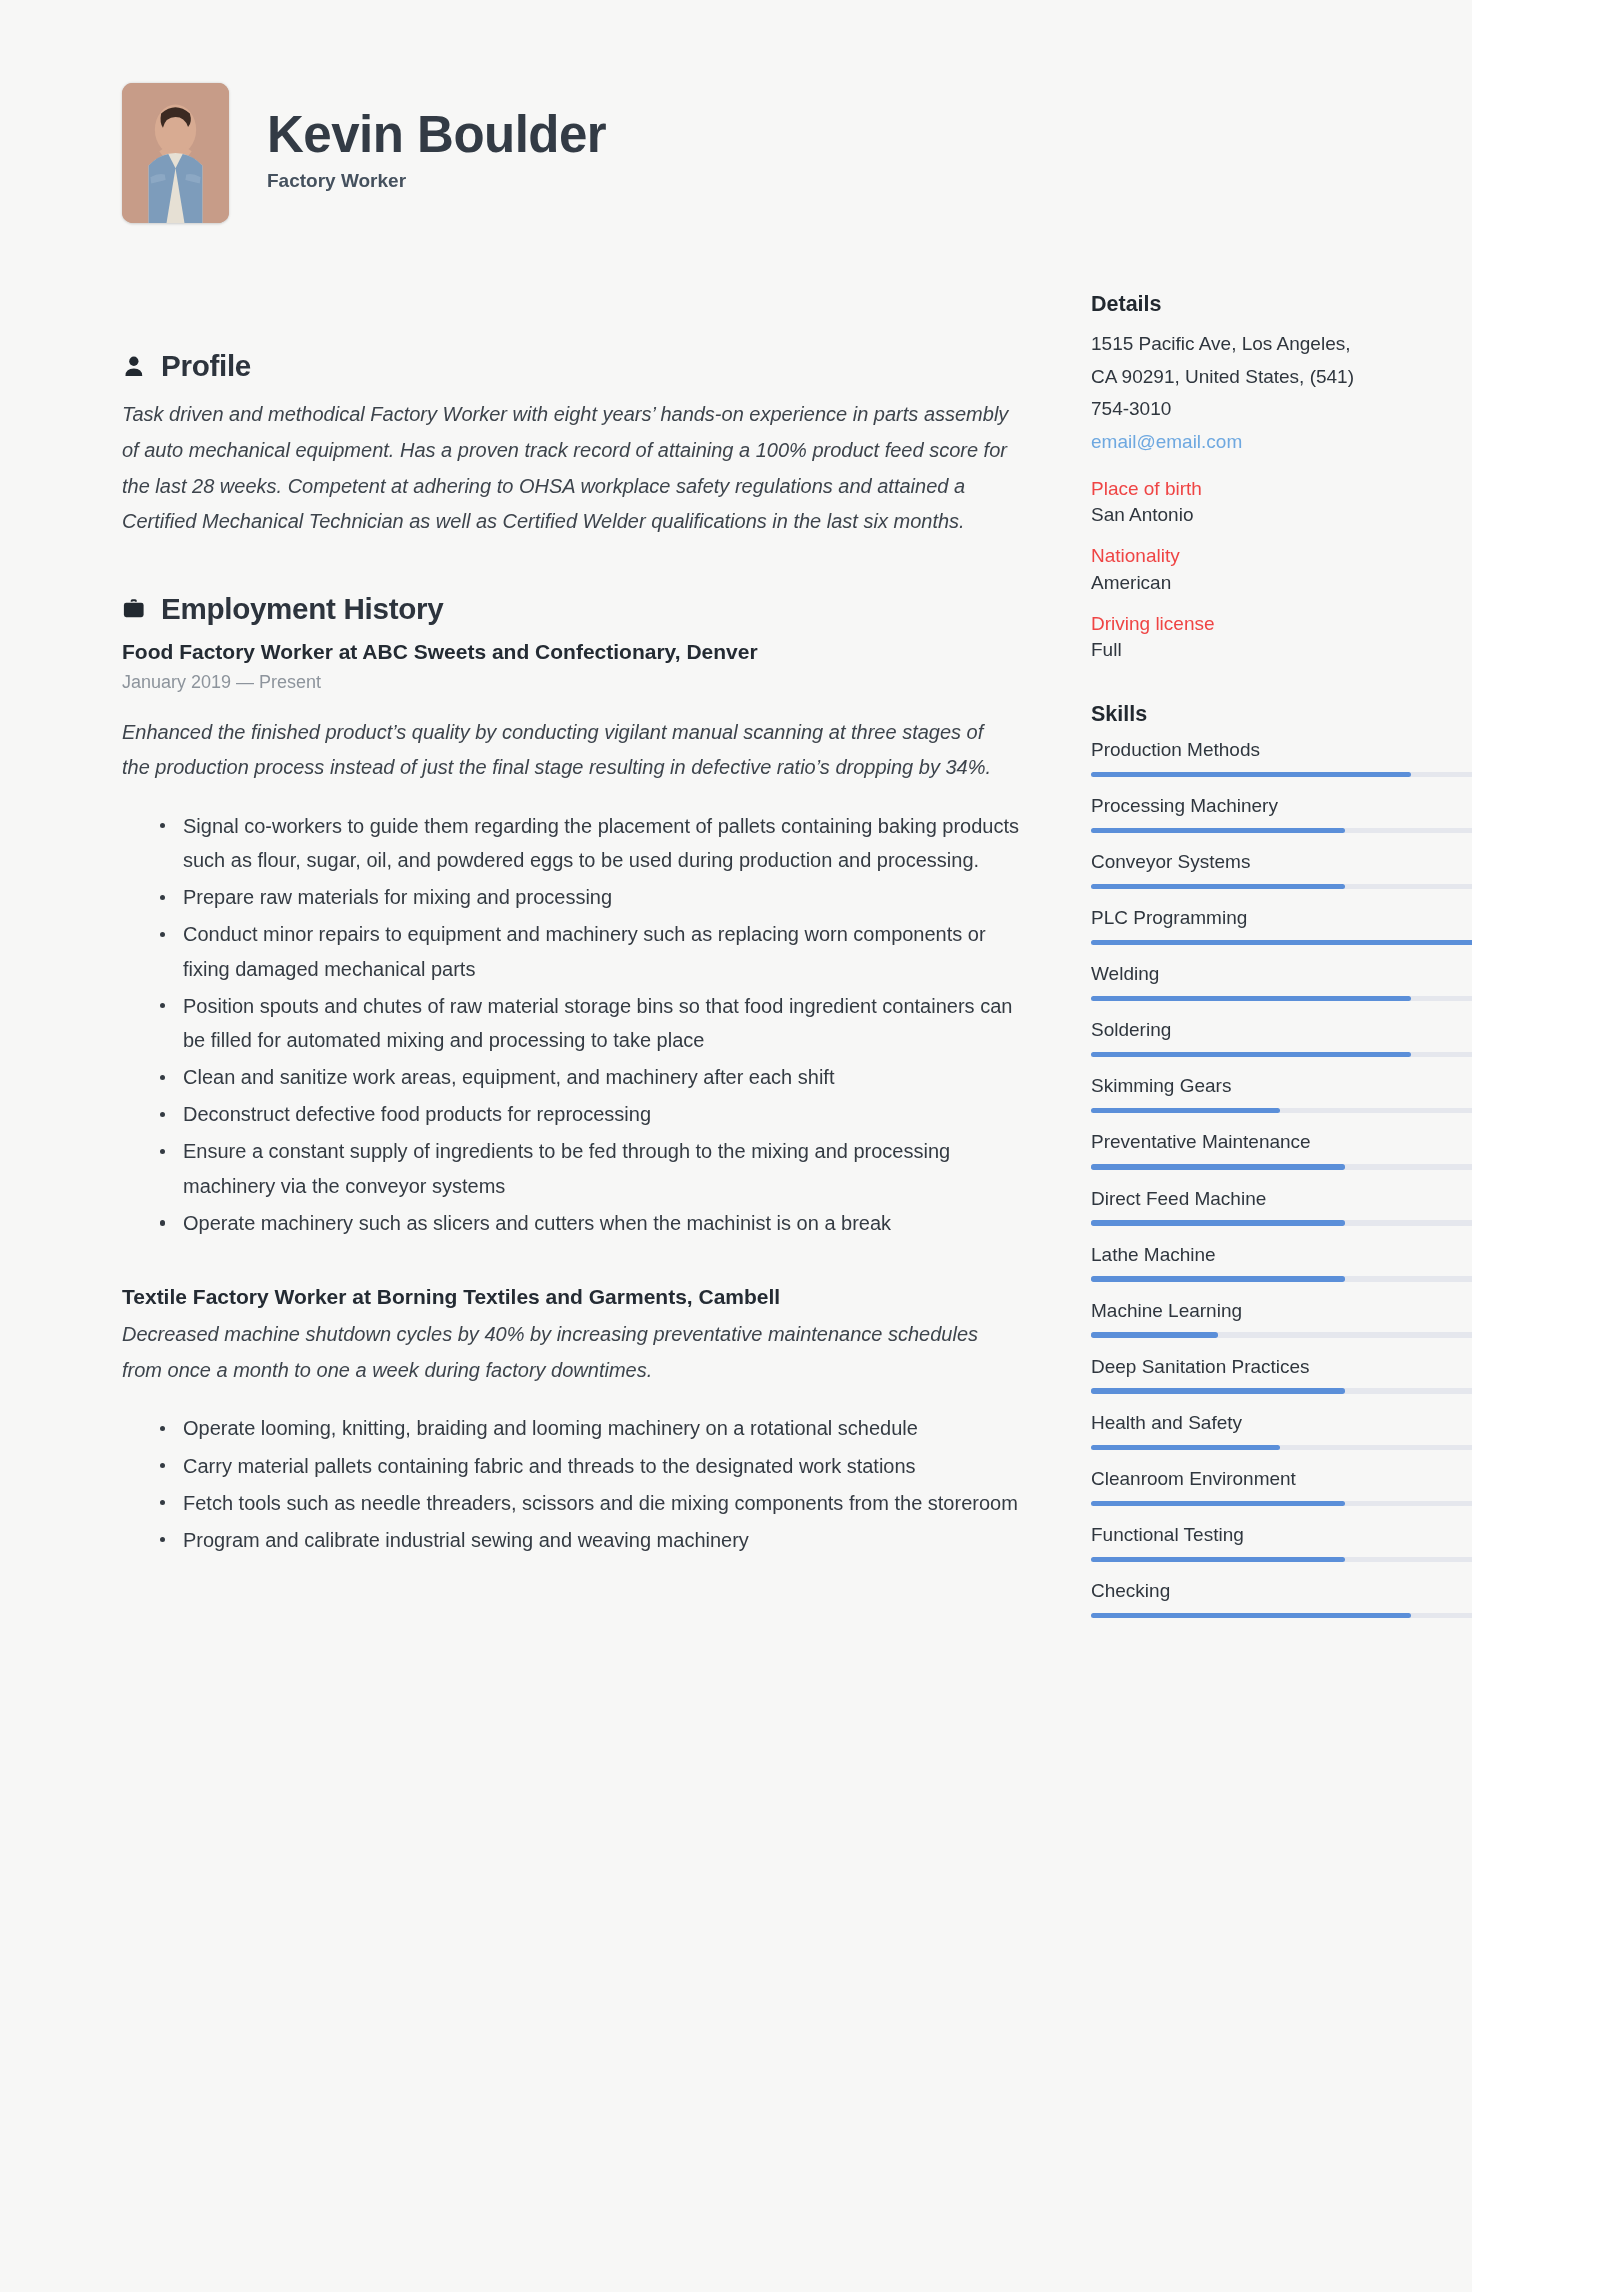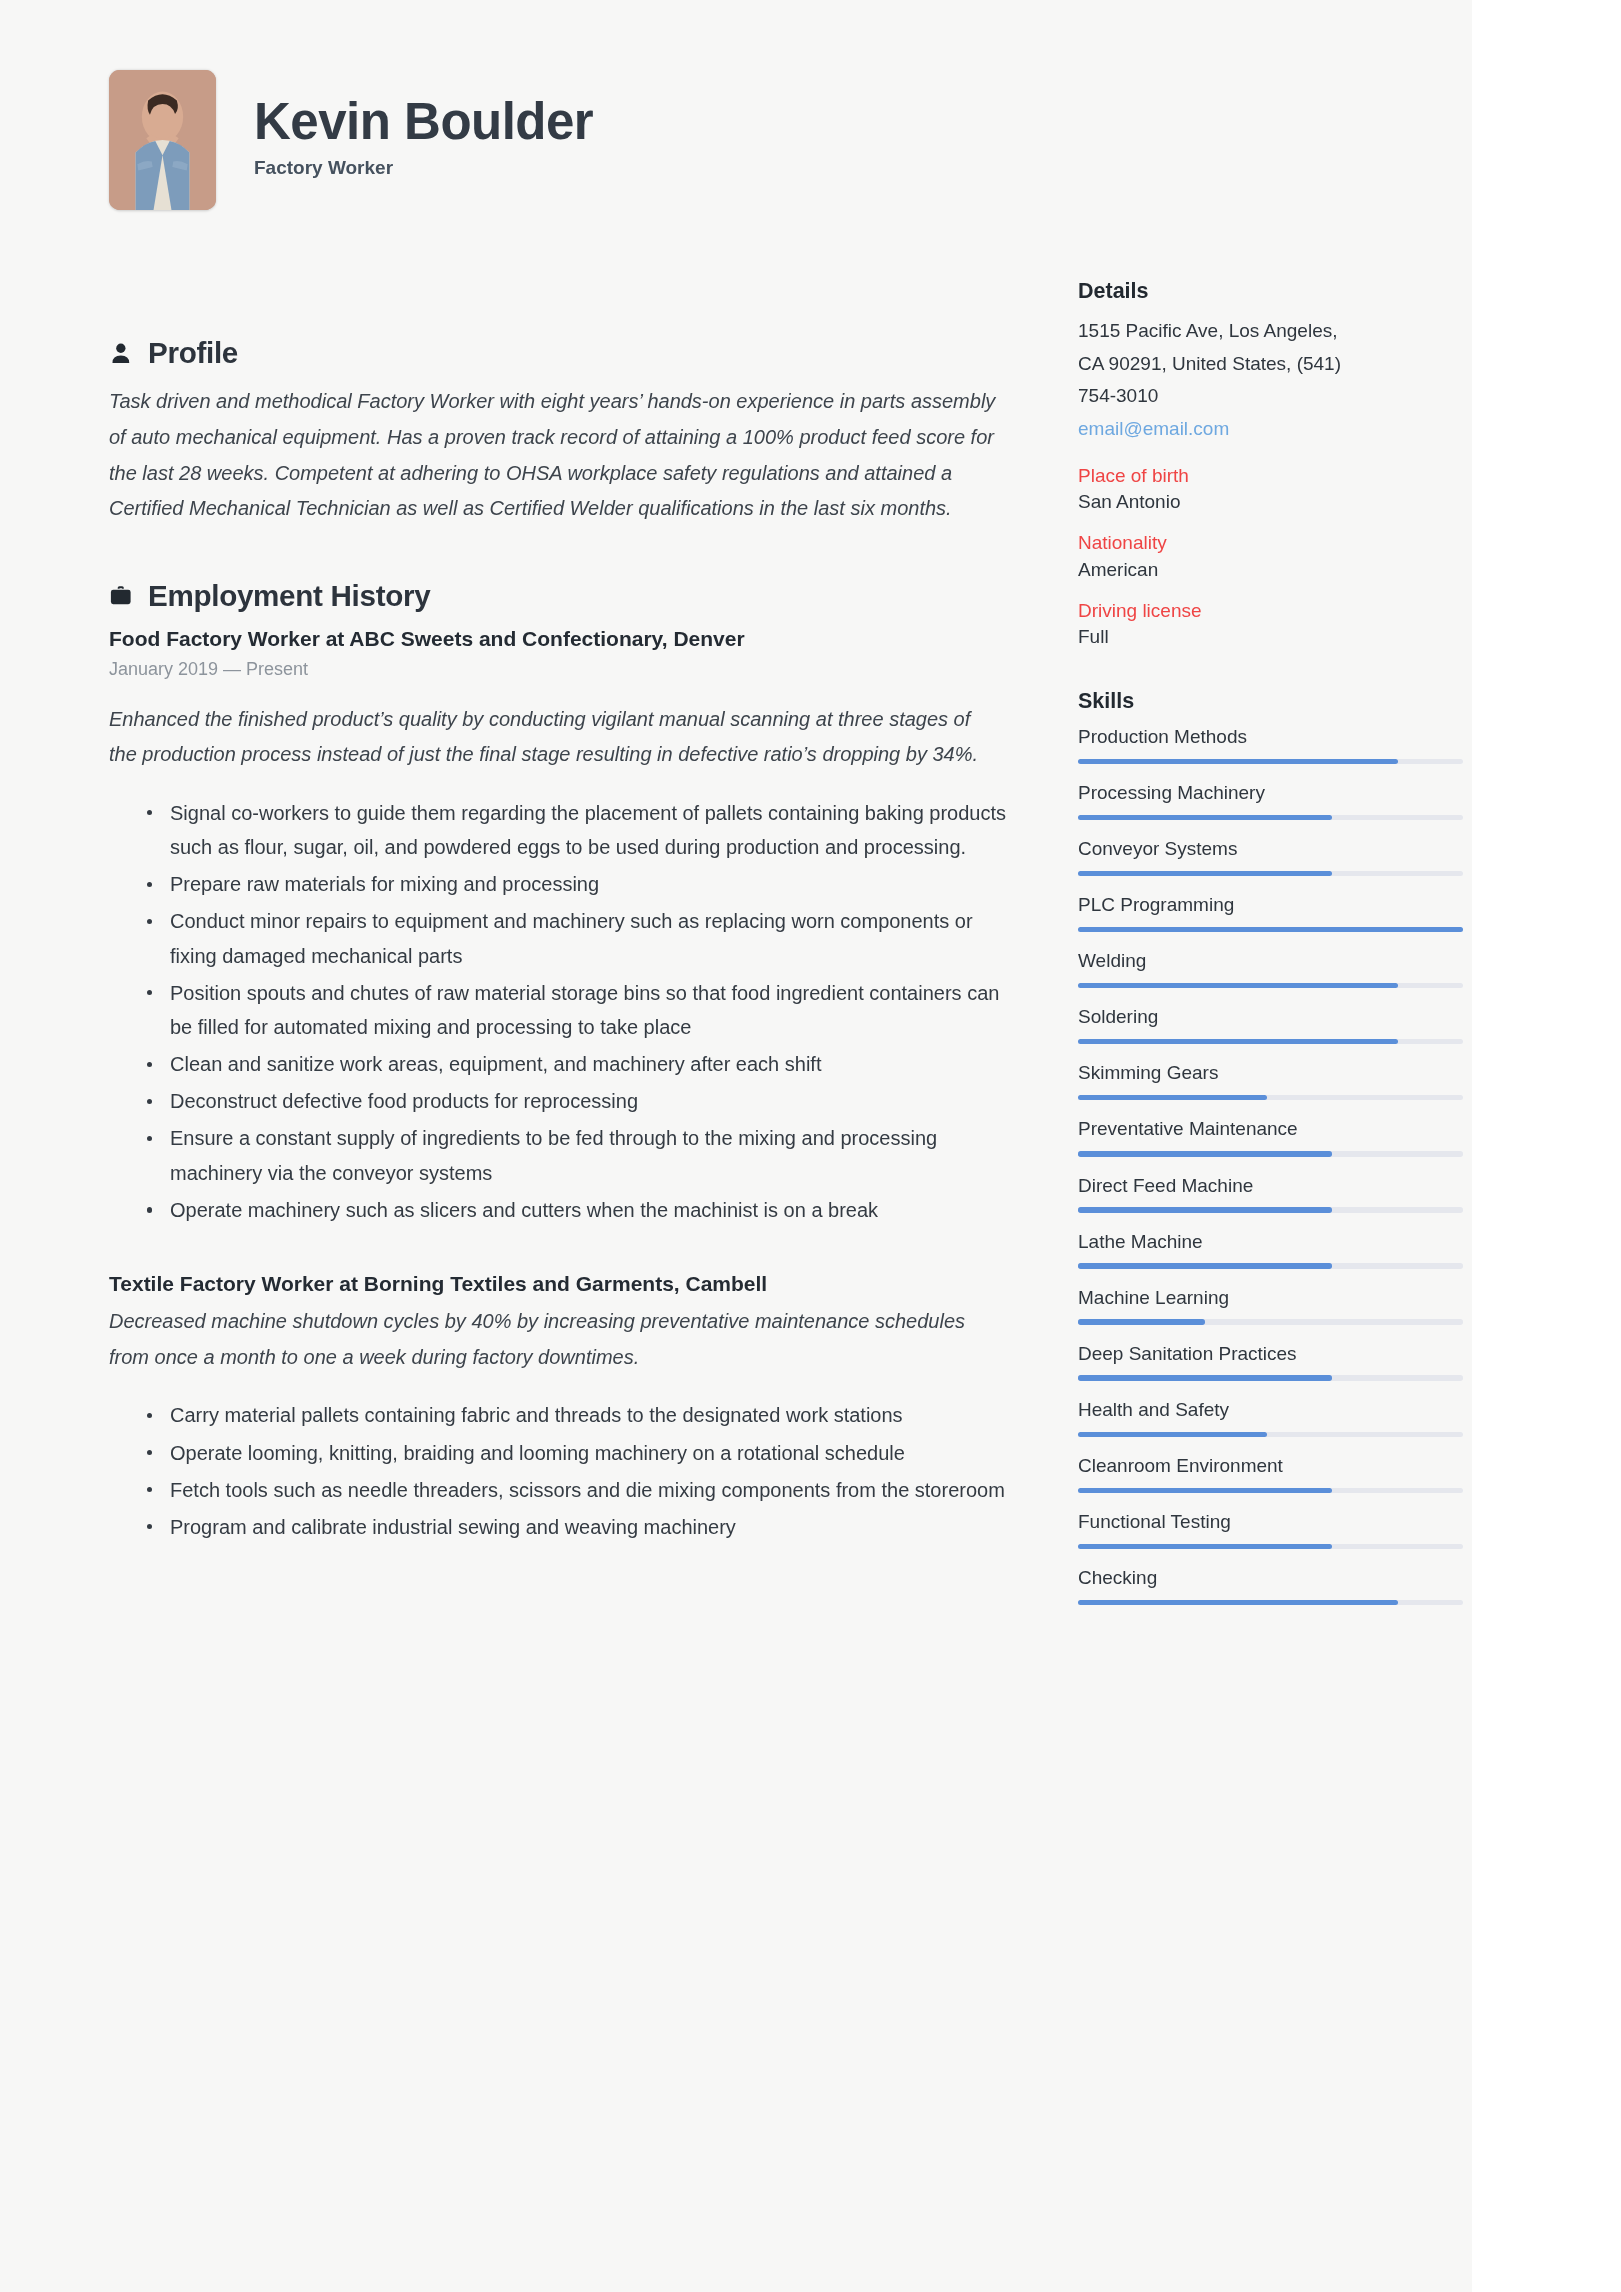--- a/index.html
+++ b/index.html
@@ -12,21 +12,21 @@
   body {
     font-family: "Liberation Sans", sans-serif;
     color: #2f3640;
   }
 
   .page {
     position: relative;
     width: 1472px;
     min-height: 2293px;
     background: #f7f7f6;
-    padding: 0;
+    padding: 13px;
     overflow: hidden;
   }
 
   
   .header {
     display: flex;
     align-items: center;
     gap: 38px;
     padding: 70px 0 0 109px;
   }
@@ -277,22 +277,22 @@
             <li>Deconstruct defective food products for reprocessing</li>
             <li>Ensure a constant supply of ingredients to be fed through to the mixing and processing machinery via the conveyor systems</li>
             <li>Operate machinery such as slicers and cutters when the machinist is on a break</li>
           </ul>
         </div>
 
         <div class="job">
           <div class="job-heading">Textile Factory Worker at  Borning Textiles and Garments, Cambell</div>
           <p class="job-summary">Decreased machine shutdown cycles by 40% by increasing preventative maintenance schedules from once a month to one a week during factory downtimes.</p>
           <ul class="bullets">
+            <li>Operate looming, knitting, braiding and looming machinery on a rotational schedule</li>
             <li>Carry material pallets containing fabric and threads to the designated work stations</li>
-            <li>Operate looming, knitting, braiding and looming machinery on a rotational schedule</li>
             <li>Fetch tools such as needle threaders, scissors and die mixing components from the storeroom</li>
             <li>Program and calibrate industrial sewing and weaving machinery</li>
           </ul>
         </div>
 
       </div>
     </div>
 
     <div class="col-side">
 

